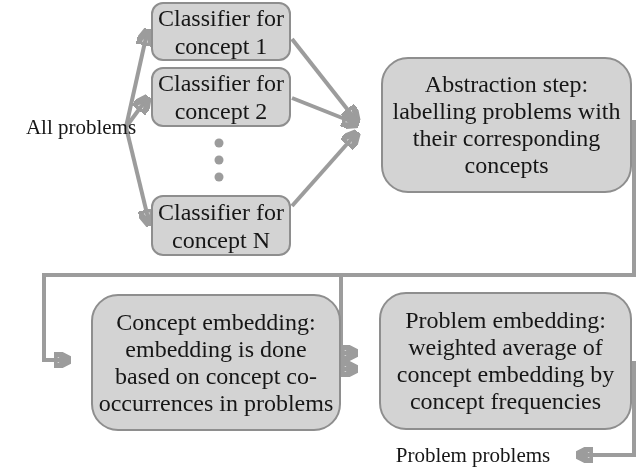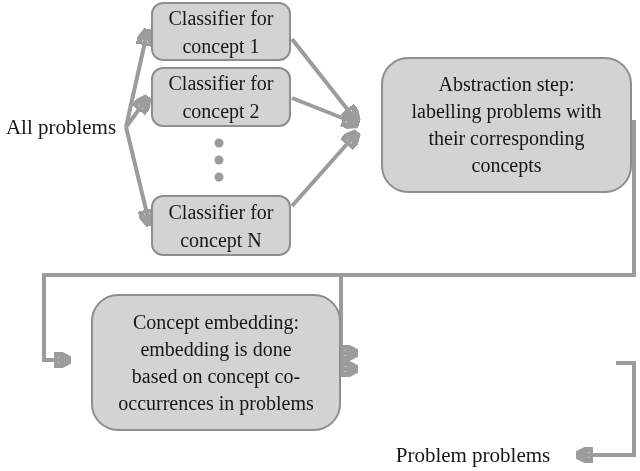--- a/index.html
+++ b/index.html
@@ -31,21 +31,21 @@
   .box {
     position: absolute;
     box-sizing: border-box;
     background: #d3d3d3;
     border: 2px solid #8e8e8e;
     display: flex;
     align-items: center;
     justify-content: center;
     text-align: center;
     white-space: pre-line;
-    font-size: 20px;
+    font-size: 24px;
   }
   .classifier {
     left: 151px;
     width: 140px;
     border-radius: 12px;
     line-height: 28px;
   }
   .classifier.c1 { top: 2px;   height: 59px; }
   .classifier.c2 { top: 67px;  height: 60px; }
   .classifier.cn { top: 195px; height: 61px; }
@@ -57,21 +57,21 @@
   .bigbox.abstraction { left: 365px; top: 57px;  width: 251px; height: 136px; }
   .bigbox.concept     { left: 75px;  top: 294px; width: 250px; height: 137px; }
   .bigbox.problem     { left: 363px; top: 292px; width: 253px; height: 138px; }
   .floating-label {
     position: absolute;
     font-size: 21px;
     line-height: 28px;
     text-align: center;
     white-space: nowrap;
   }
-  .floating-label.source { left: 1px;   top: 113px; width: 120px; }
+  .floating-label.source { left: 1px;   top: 113px; width: 120px; padding-left: 20px; }
   .floating-label.output { left: 385px; top: 441px; width: 176px; }
 </style>
 </head>
 <body>
 
 <div class="canvas">
 
   <svg class="arrow-layer" viewBox="0 0 640 471" aria-hidden="true">
     <defs>
       <marker id="ah" viewBox="0 0 10 10" refX="7.5" refY="5" markerWidth="4.2" markerHeight="4.2" orient="auto-start-reverse">
@@ -116,16 +116,20 @@
   <div class="box bigbox abstraction">Abstraction step:
 labelling problems with
 their corresponding
 concepts</div>
 
   <div class="box bigbox concept">Concept embedding:
 embedding is done
 based on concept co-
 occurrences in problems</div>
 
+  <div class="box bigbox problem">Problem embedding:
+weighted average of
+concept embedding by
+concept frequencies</div>
 
   <div class="floating-label output">Problem problems</div>
 
 </div>
 
 </body></html>

